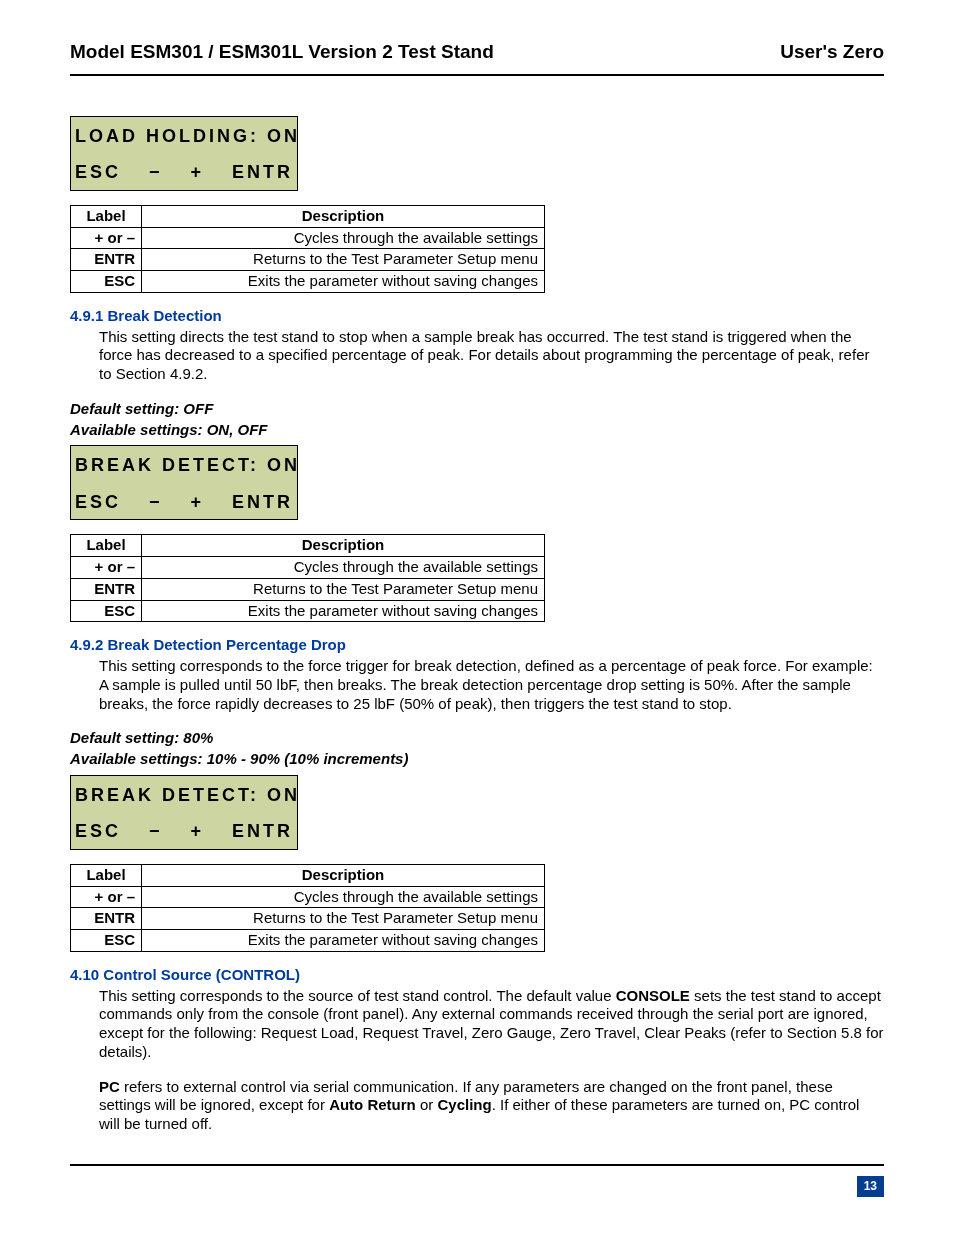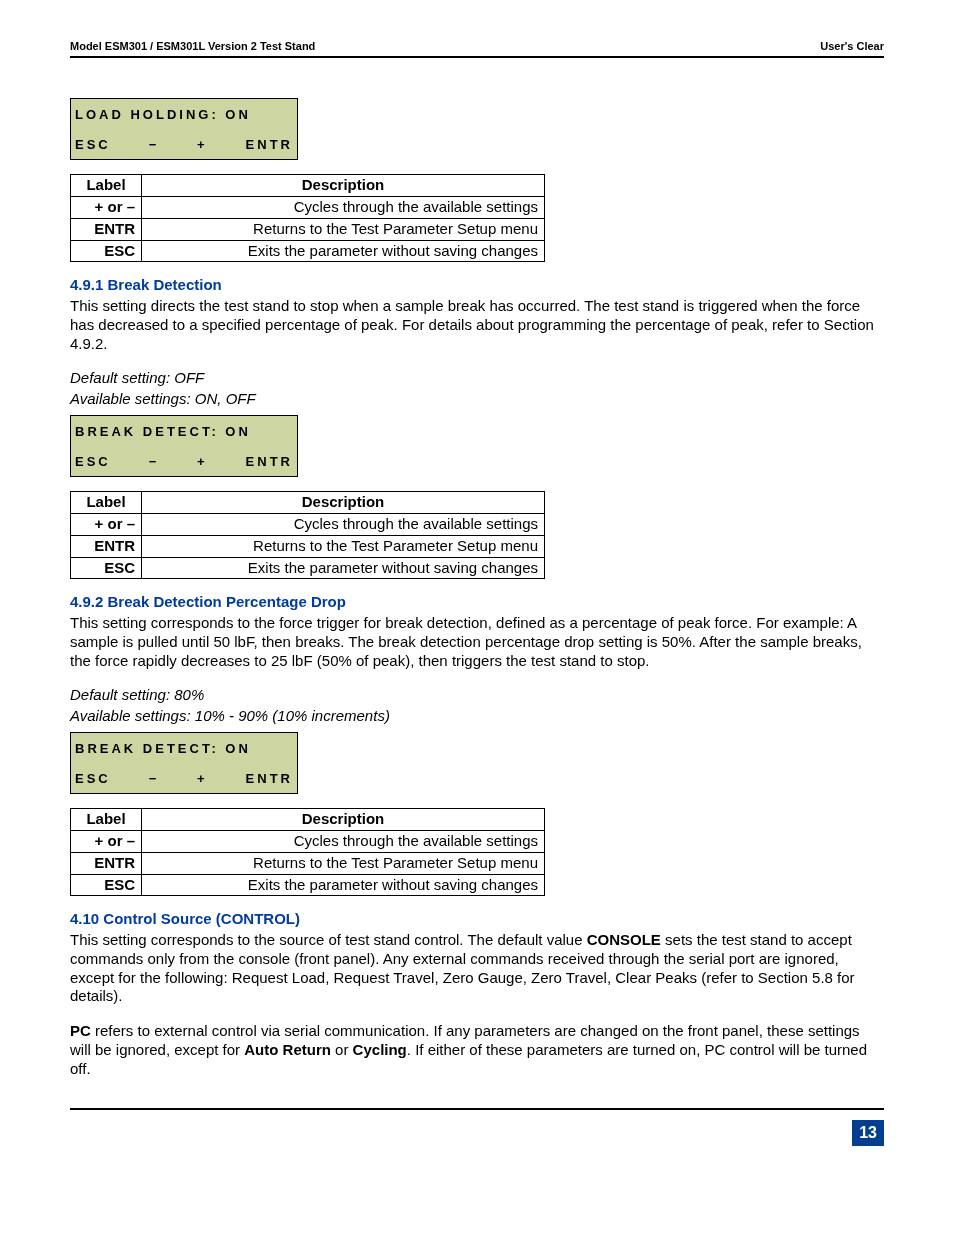--- a/index.html
+++ b/index.html
@@ -9,32 +9,32 @@
     margin: 0;
     padding: 40px 70px 30px 70px;
     width: 954px;
     box-sizing: border-box;
     line-height: 1.25;
   }
   .header-row {
     display: flex;
     justify-content: space-between;
     font-weight: bold;
-    font-size: 11px;
+    font-size: 19px;
     border-bottom: 2px solid #000;
-    padding-bottom: 2px;
+    padding-bottom: 10px;
     margin-bottom: 40px;
   }
   .lcd {
     background: #cdd5a3;
     border: 1px solid #000;
     width: 228px;
     font-family: Arial, sans-serif;
     font-weight: bold;
-    font-size: 13px;
+    font-size: 18px;
     letter-spacing: 3px;
     box-sizing: border-box;
     margin-bottom: 14px;
     margin-top: 6px;
   }
   .lcd-line {
     padding: 8px 4px 8px 4px;
     white-space: nowrap;
   }
   .lcd-line2 {
@@ -69,46 +69,48 @@
   .section-head {
     color: #003c9c;
     font-weight: bold;
     margin-top: 6px;
   }
   p {
     margin: 0 0 2px 0;
   }
   .para {
     margin-bottom: 16px;
+    margin-left: 29px;
   }
   .italic {
     font-style: italic;
+    font-weight: bold;
   }
   .footer-rule {
     border-top: 2px solid #000;
     margin-top: 30px;
     height: 0;
   }
   .page-num {
     float: right;
     background: #043e8f;
     color: #fff;
     font-weight: bold;
     padding: 3px 7px;
     margin-top: 10px;
-    font-size: 16px;
+    font-size: 12px;
   }
   .bold { font-weight: bold; }
 </style>
 </head>
 <body>
 
 <div class="header-row">
   <span>Model ESM301 / ESM301L Version 2 Test Stand</span>
-  <span>User's Clear</span>
+  <span>User's Zero</span>
 </div>
 
 <div class="lcd">
   <div class="lcd-line">LOAD HOLDING: ON</div>
   <div class="lcd-line2">
     <span>ESC</span>
     <span>−</span>
     <span>+</span>
     <span>ENTR</span>
   </div>

